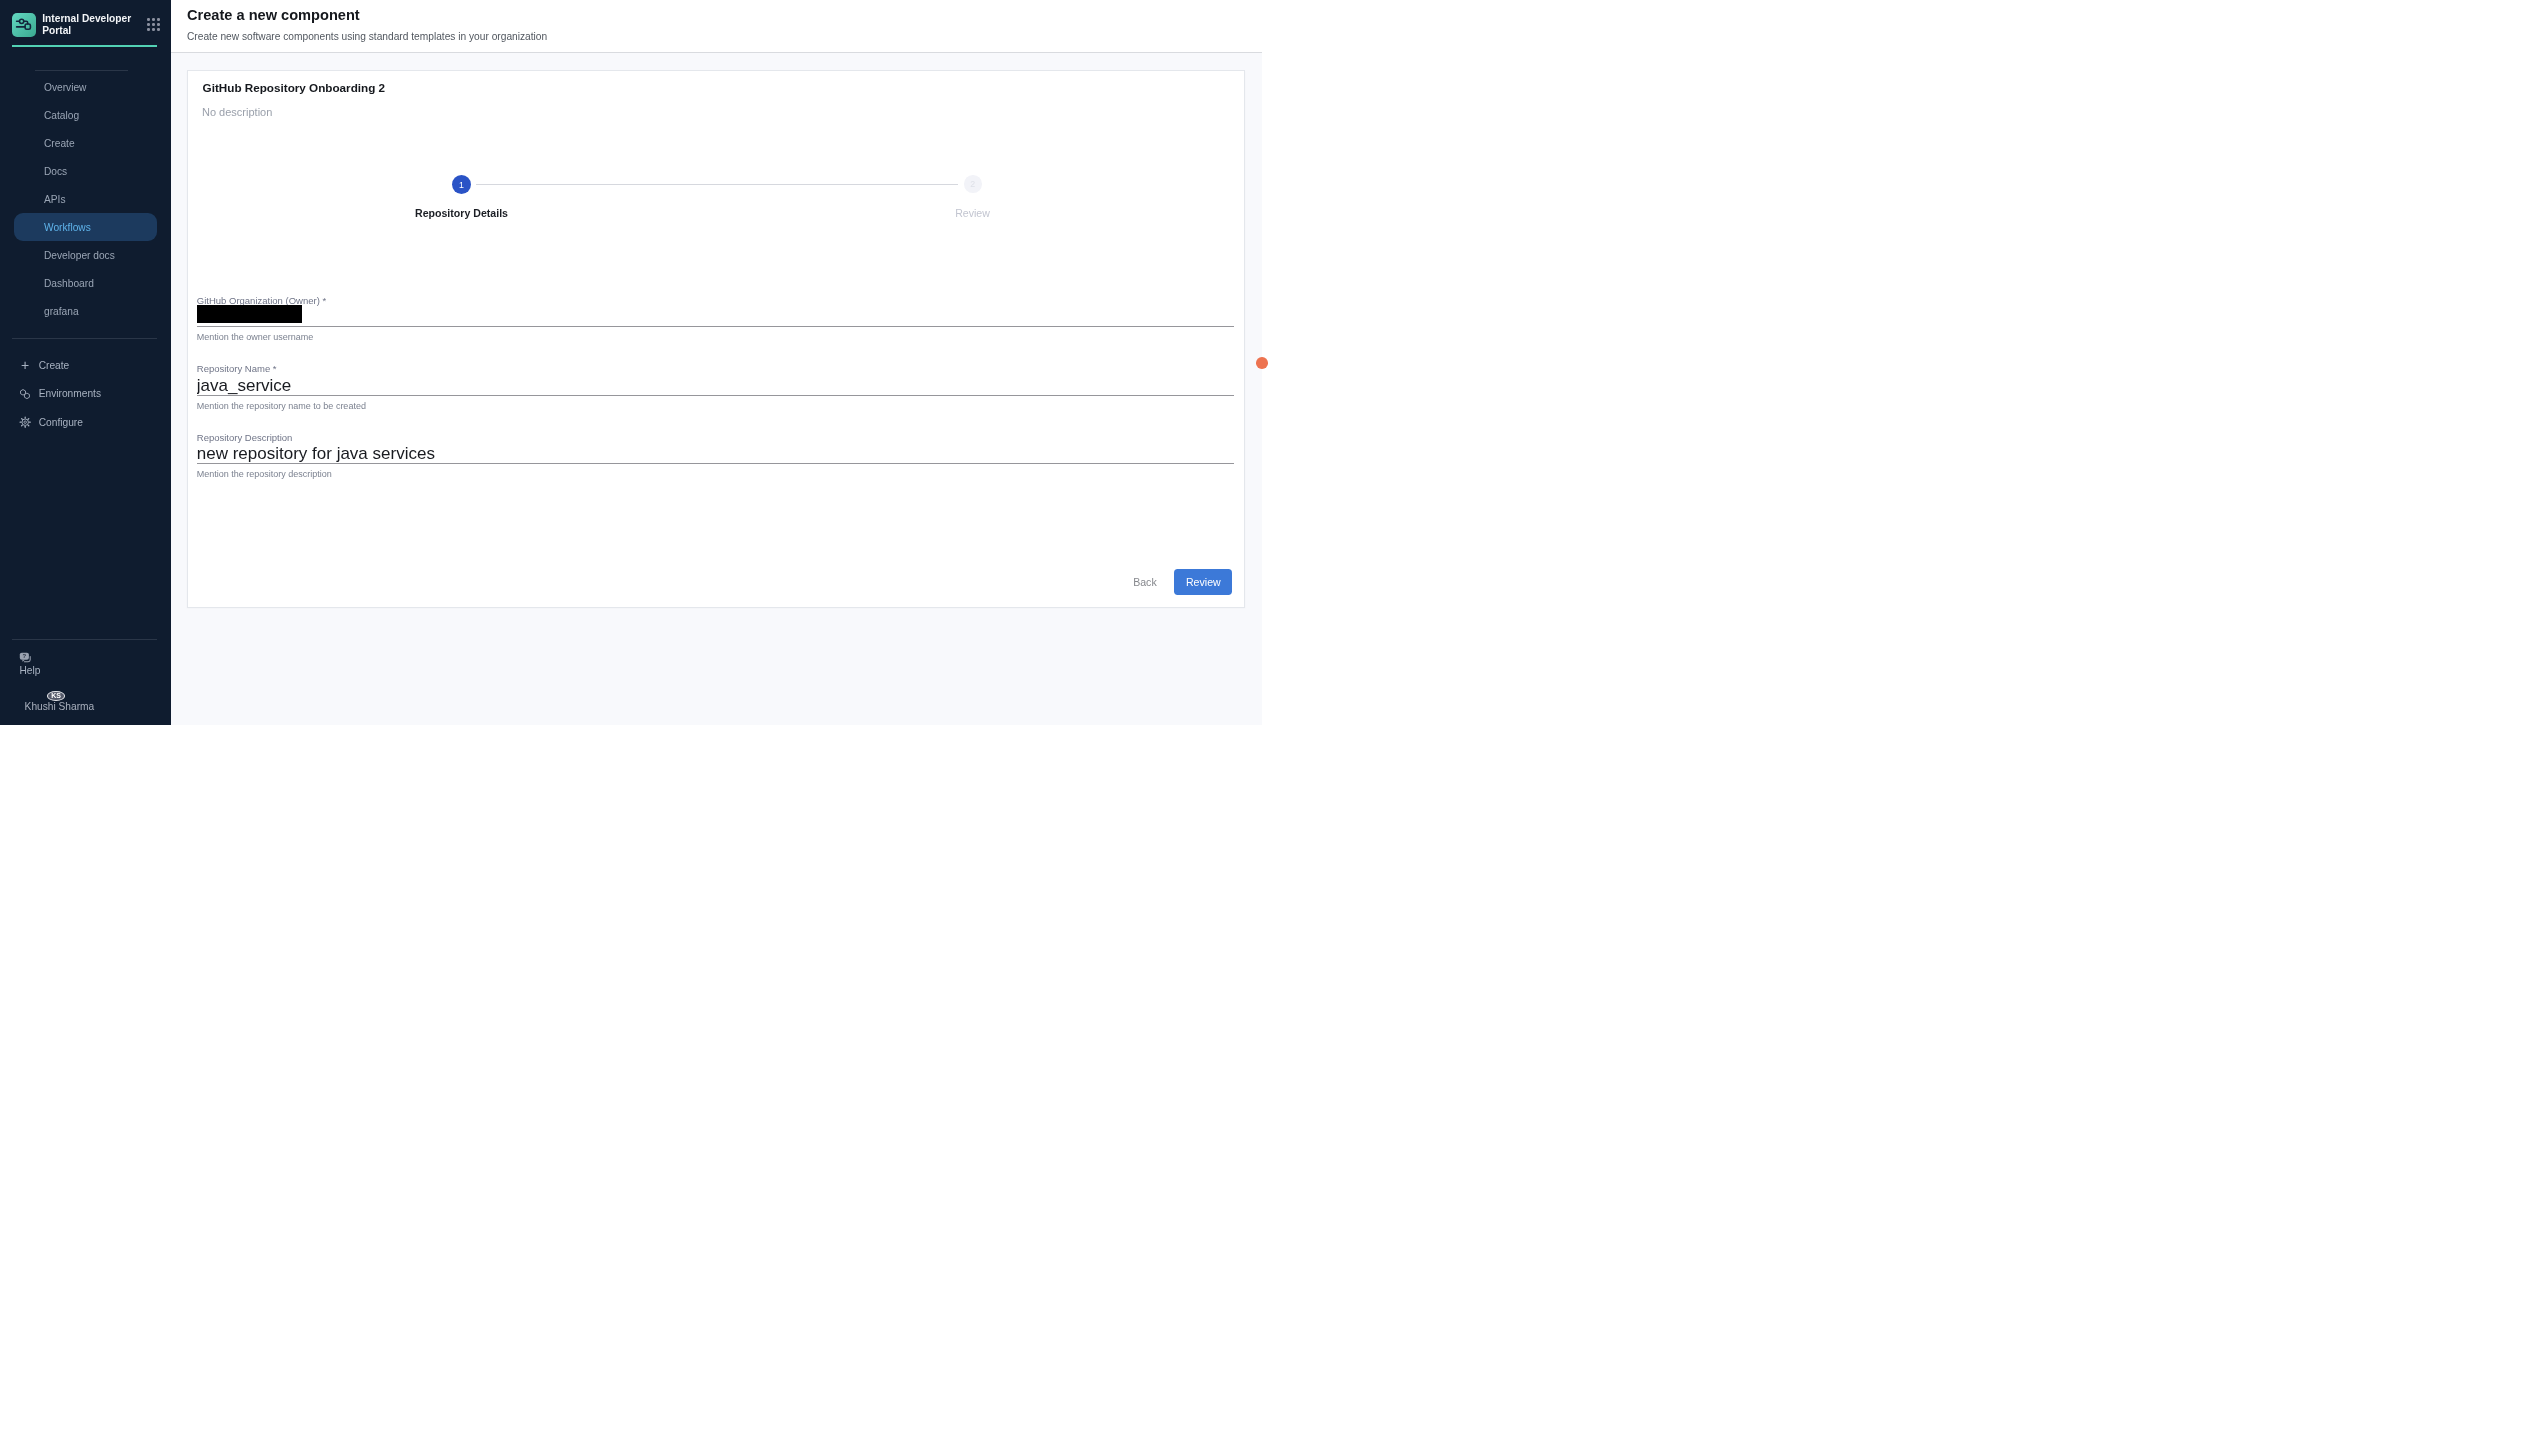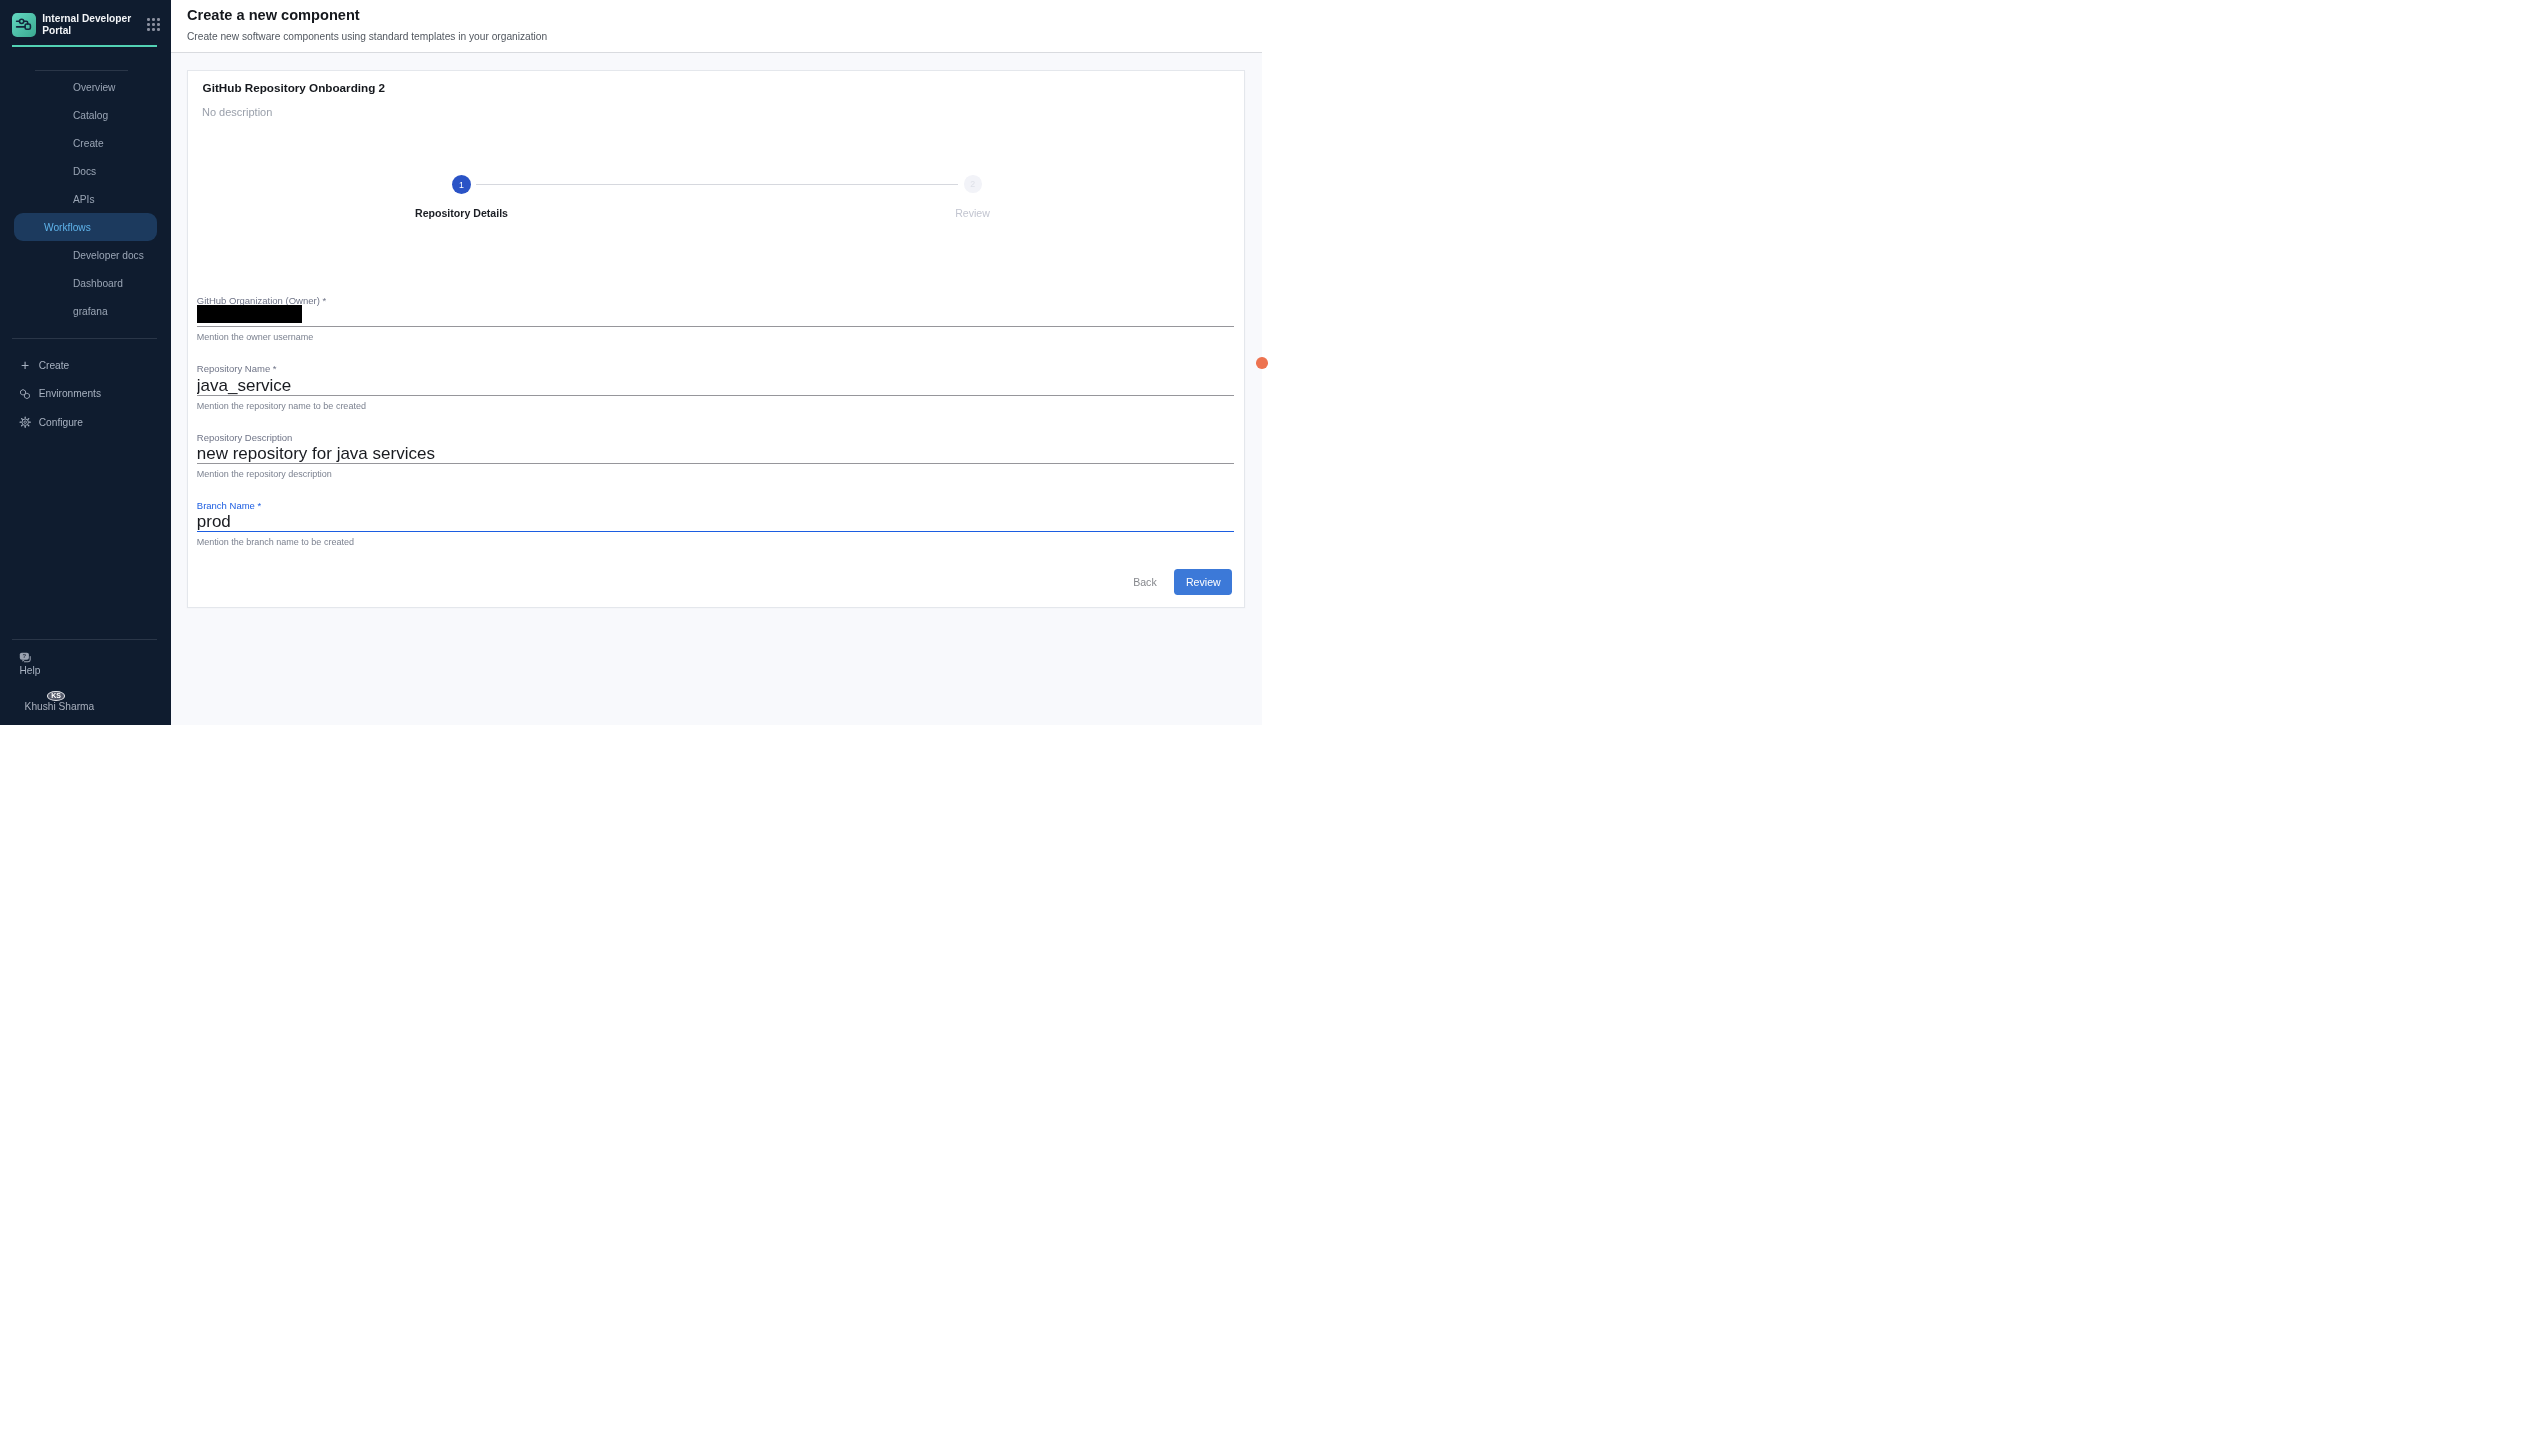--- a/index.html
+++ b/index.html
@@ -14,21 +14,21 @@
                background:linear-gradient(135deg,#63d8c2 0%,#3aa990 100%);
                display:flex; align-items:center; justify-content:center; }
   .logo-text { margin-left:6.6px; color:#f2f4f7; font-size:10.2px; font-weight:bold; line-height:11.7px; width:89px; }
   .apps-grid { margin-left:auto; width:12.4px; height:12.4px; display:grid;
                grid-template-columns:repeat(3,1fr); gap:2.2px; }
   .apps-grid i { width:2.5px; height:2.5px; border-radius:50%; background:#8a90a0; }
   .teal-rule { position:absolute; left:11.7px; top:45px; width:145px; height:2.2px; background:#52d1b4; }
   .side-divider { position:absolute; height:0.7px; background:#2a3648; }
   .nav { position:absolute; left:0; width:171px; }
   .nav-item { height:28px; display:flex; align-items:center; padding-left:44px;
-              font-size:10.2px; color:#9aa5b5; cursor:pointer;margin-left:29px; }
+              font-size:10.2px; color:#9aa5b5; cursor:pointer; }
   .nav-item.active { margin:0 14px; padding-left:30px; border-radius:9px;
                      background:#1c3a5e; color:#5fb3ea; }
   .nav2 { position:absolute; left:0; width:171px; }
   .nav2-item { height:28.5px; display:flex; align-items:center; padding-left:19px;
                font-size:10.2px; color:#a8b2c1; cursor:pointer; }
   .nav2-item .ic { width:12.4px; height:12.4px; margin-right:7.3px; display:flex;
                    align-items:center; justify-content:center; color:#a8b2c1; }
   .plus-glyph { font-size:14px; line-height:12.4px; color:#a8b2c1; }
   .help-row { position:absolute; left:19px; top:652px; height:17.5px; display:flex;
               align-items:center; font-size:10.2px; color:#a8b2c1; cursor:pointer;flex-direction:column; }
@@ -227,27 +227,20 @@
       </div>
 
       <div class="field">
         <div class="f-label">Repository Description</div>
         <div class="f-valrow">
           <input class="f-input" value="new repository for java services" style="">
         </div>
         <div class="f-helper">Mention the repository description</div>
       </div>
 
-      <div class="field focused">
-        <div class="f-label">Branch Name *</div>
-        <div class="f-valrow">
-          <input class="f-input" value="prod" style="">
-        </div>
-        <div class="f-helper">Mention the branch name to be created</div>
-      </div>
     </div>
 
     <div class="actions">
       <button class="btn-back">Back</button>
       <button class="btn-review">Review</button>
     </div>
   </div>
 </div>
 
 <div class="fab-dot"></div>

